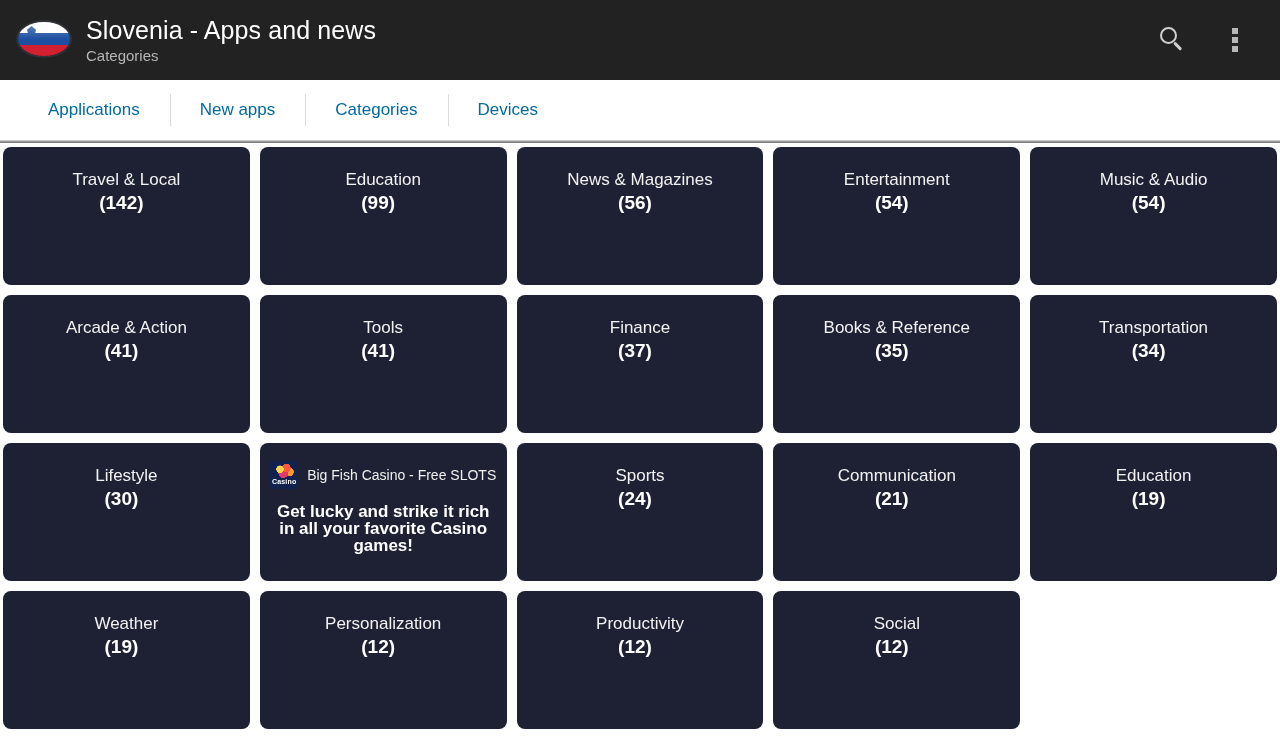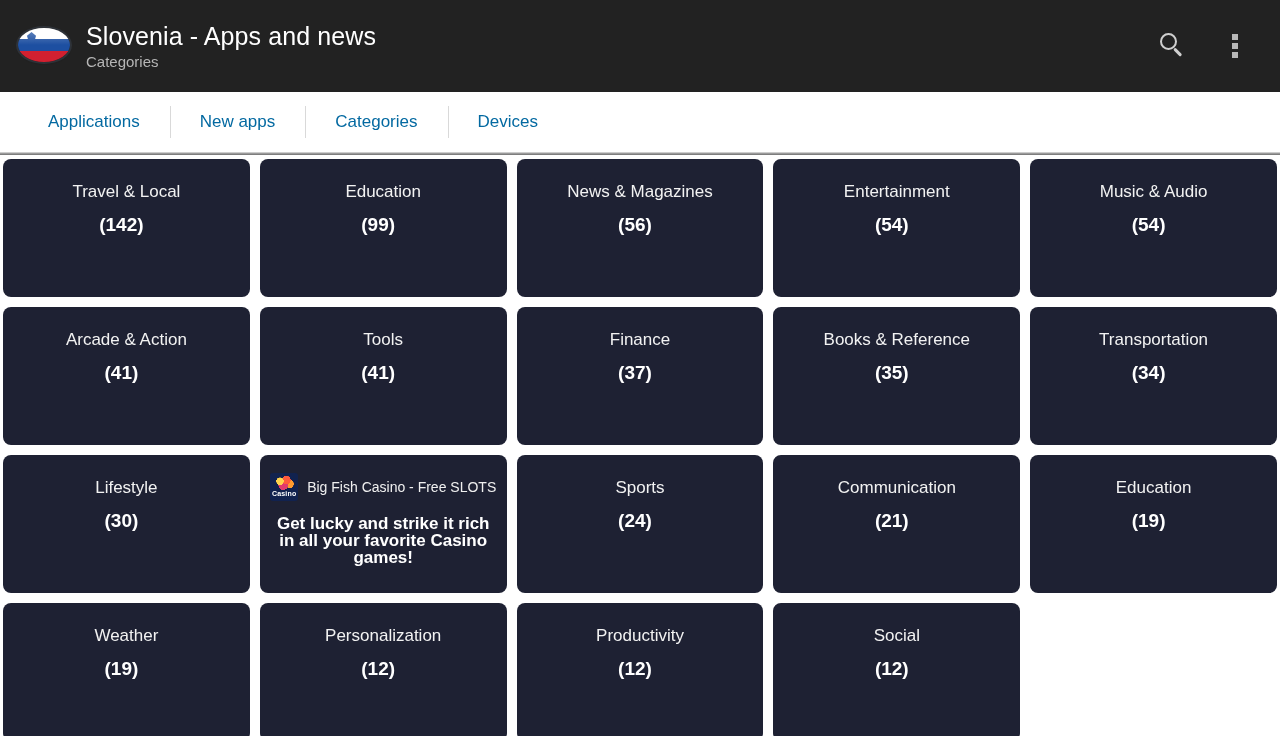--- a/index.html
+++ b/index.html
@@ -12,21 +12,21 @@
     width: 1280px;
     height: 736px;
     overflow: hidden;
     font-family: "Liberation Sans", sans-serif;
     -webkit-font-smoothing: antialiased;
   }
 
   
   .app-header {
     position: relative;
-    height: 92px;
+    height: 80px;
     background: #222222;
     display: flex;
     align-items: center;
     padding: 0 14px 0 16px;
     box-sizing: border-box;
   }
   .app-logo {
     width: 56px;
     height: 40px;
     position: relative;
@@ -217,21 +217,20 @@
     padding: 0 6px;
     white-space: nowrap;
     overflow: hidden;
     text-overflow: ellipsis;
   }
   .tile-count {
     color: #ffffff;
     font-size: 19px;
     line-height: 24px;
     font-weight: 700;
-    margin-top: 10px;
     padding-right: 10px;
   }
 
   
   .ad-tile {
     background: #1e2133;
     border-radius: 8px;
     height: 138px;
     padding: 18px 14px 0 14px;
     box-sizing: border-box;

